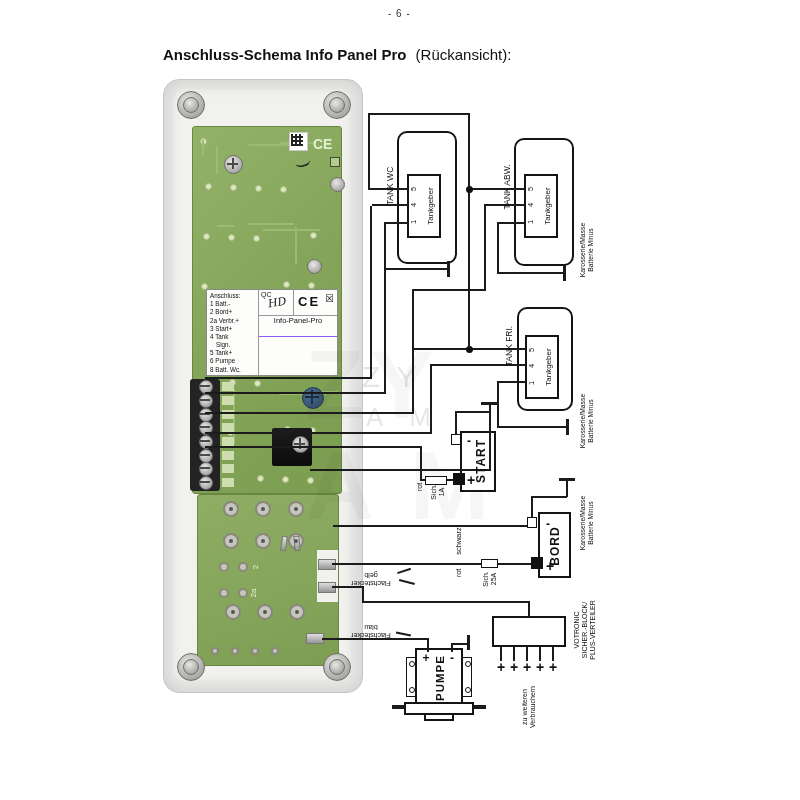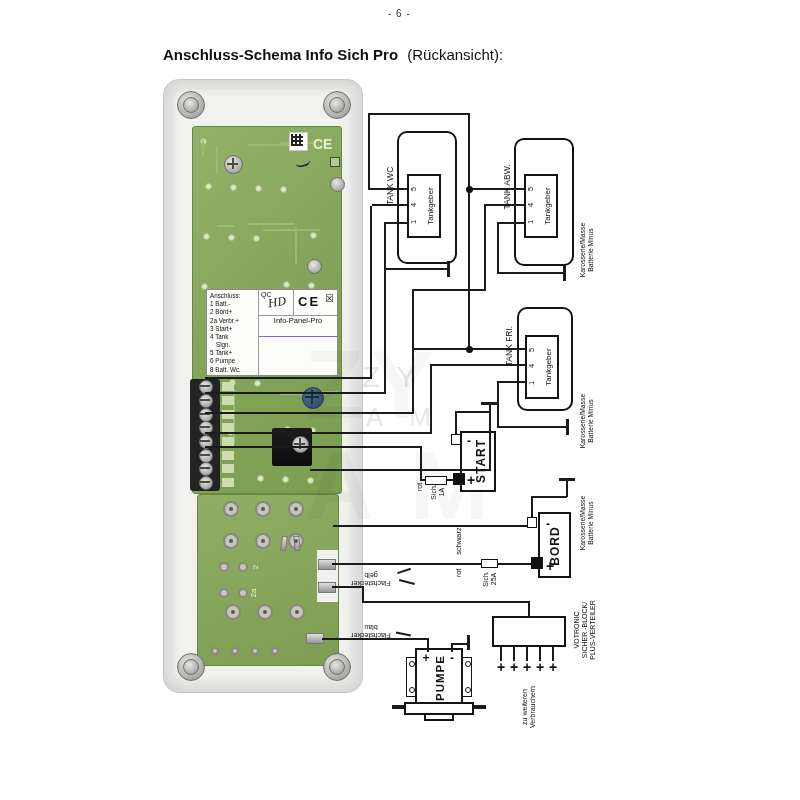--- a/index.html
+++ b/index.html
@@ -29,21 +29,21 @@
   .silk{position:absolute;background:#cdddb0;z-index:3;}
   .wm{position:absolute;z-index:4;pointer-events:none;font-weight:bold;}
 </style>
 </head>
 <body>
 
 <div id="canvas">
 
   <div style="position:absolute;left:388px;top:8px;font-size:10px;color:#333;letter-spacing:1px;">- 6 -</div>
   <div style="position:absolute;left:163px;top:46px;font-size:15px;">
-    <span class="b">Anschluss-Schema Info Sich Pro</span>
+    <span class="b">Anschluss-Schema Info Panel Pro</span>
     <span style="margin-left:5px;">(Rückansicht):</span>
   </div>
 
   <div>
     <div style="position:absolute;left:163px;top:79px;width:198px;height:612px;background:#eaeae8;border:1px solid #c6c6c4;border-radius:16px;box-shadow:inset 0 0 20px rgba(0,0,0,.14);z-index:1;"></div>
     <div style="position:absolute;left:173px;top:89px;width:178px;height:592px;background:#f1f1ef;border-radius:10px;box-shadow:inset 0 0 10px rgba(0,0,0,.08);z-index:1;"></div>
 
     <div class="screw" style="left:177px;top:91px;width:26px;height:26px;"></div>
     <div class="screw" style="left:323px;top:91px;width:26px;height:26px;"></div>
     <div class="screw" style="left:177px;top:653px;width:26px;height:26px;"></div>

